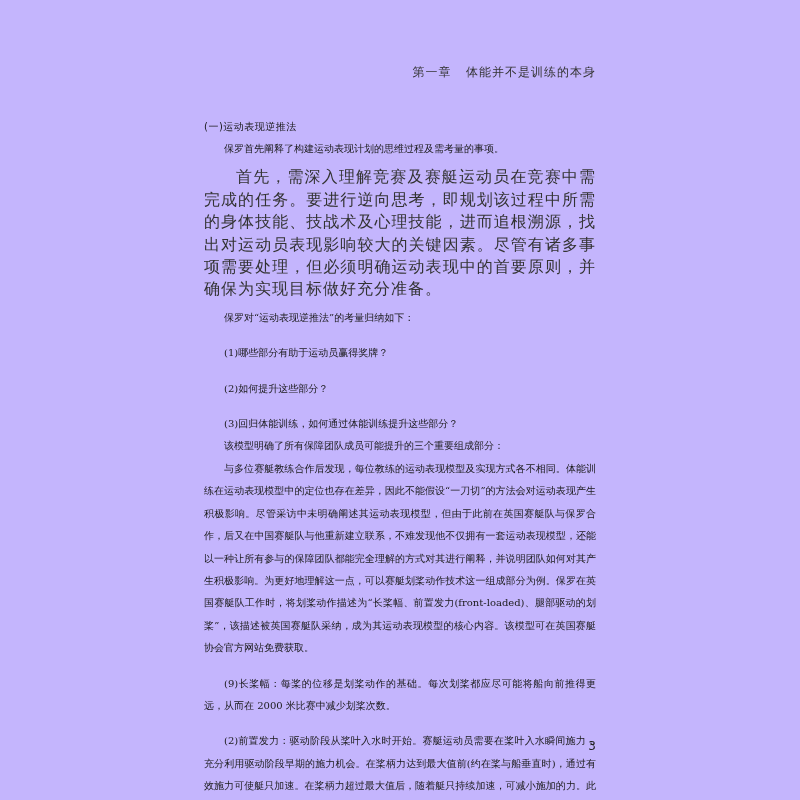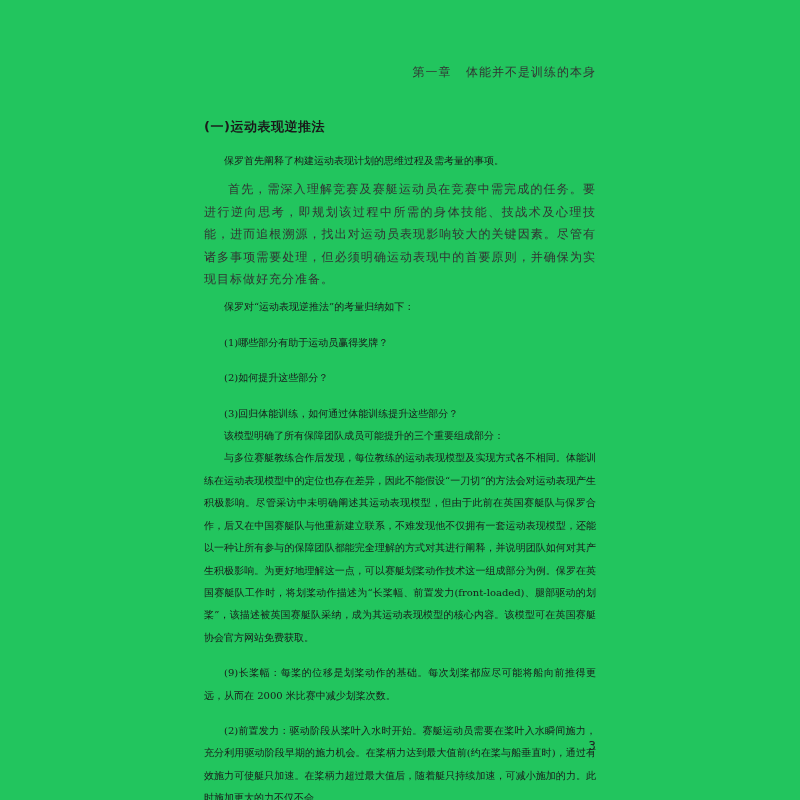--- a/index.html
+++ b/index.html
@@ -1,25 +1,25 @@
 <!DOCTYPE html>
 <html><head>
 <meta charset="utf-8">
 <style>
   html, body { margin: 0; padding: 0; background: #ffffff; }
   body { width: 800px; height: 800px; position: relative; overflow: hidden;
          font-family: "DejaVu Serif", "Liberation Serif", serif; color: #1a1a1a; }
-  .page { position: absolute; left: 0; top: 0; width: 800px; height: 800px; background: #22c55e; }
+  .page { position: absolute; left: 0; top: 0; width: 800px; height: 800px; background: #c4b5fd; }
   .running-head { position: absolute; top: 64px; right: 204px; font-size: 12px; color: #333;
                   font-family: "DejaVu Sans", "Liberation Sans", sans-serif; letter-spacing: 1px; white-space: pre; }
   .content { position: absolute; left: 204px; top: 116px; width: 392px; }
-  .section-title { font-family: "DejaVu Sans", "Liberation Sans", sans-serif; font-weight: bold;
-                   font-size: 13px; height: 22px; line-height: 22px; margin-bottom: 12px; letter-spacing: 0.5px; }
+  .section-title { font-family: "DejaVu Sans", "Liberation Sans", sans-serif; font-weight: normal;
+                   font-size: 10px; height: 22px; line-height: 22px; letter-spacing: 0.5px; }
   .para { font-size: 10px; line-height: 22.4px; margin: 0 0 6px 0; text-align: justify; text-indent: 2em; }
-  .para.light { color: #333; letter-spacing: 1px; font-size: 12px; }
+  .para.light { color: #333; letter-spacing: 1px; font-size: 16px; }
   .para.item { text-indent: 2em; margin-bottom: 0; margin-top: 13px; }
   .page-number { position: absolute; top: 739px; right: 204px; font-size: 12px;
                  font-family: "DejaVu Sans", "Liberation Sans", sans-serif; color: #222; }
 </style>
 </head>
 <body>
 
 <div class="page">
   <div class="running-head">第一章   体能并不是训练的本身</div>
 

